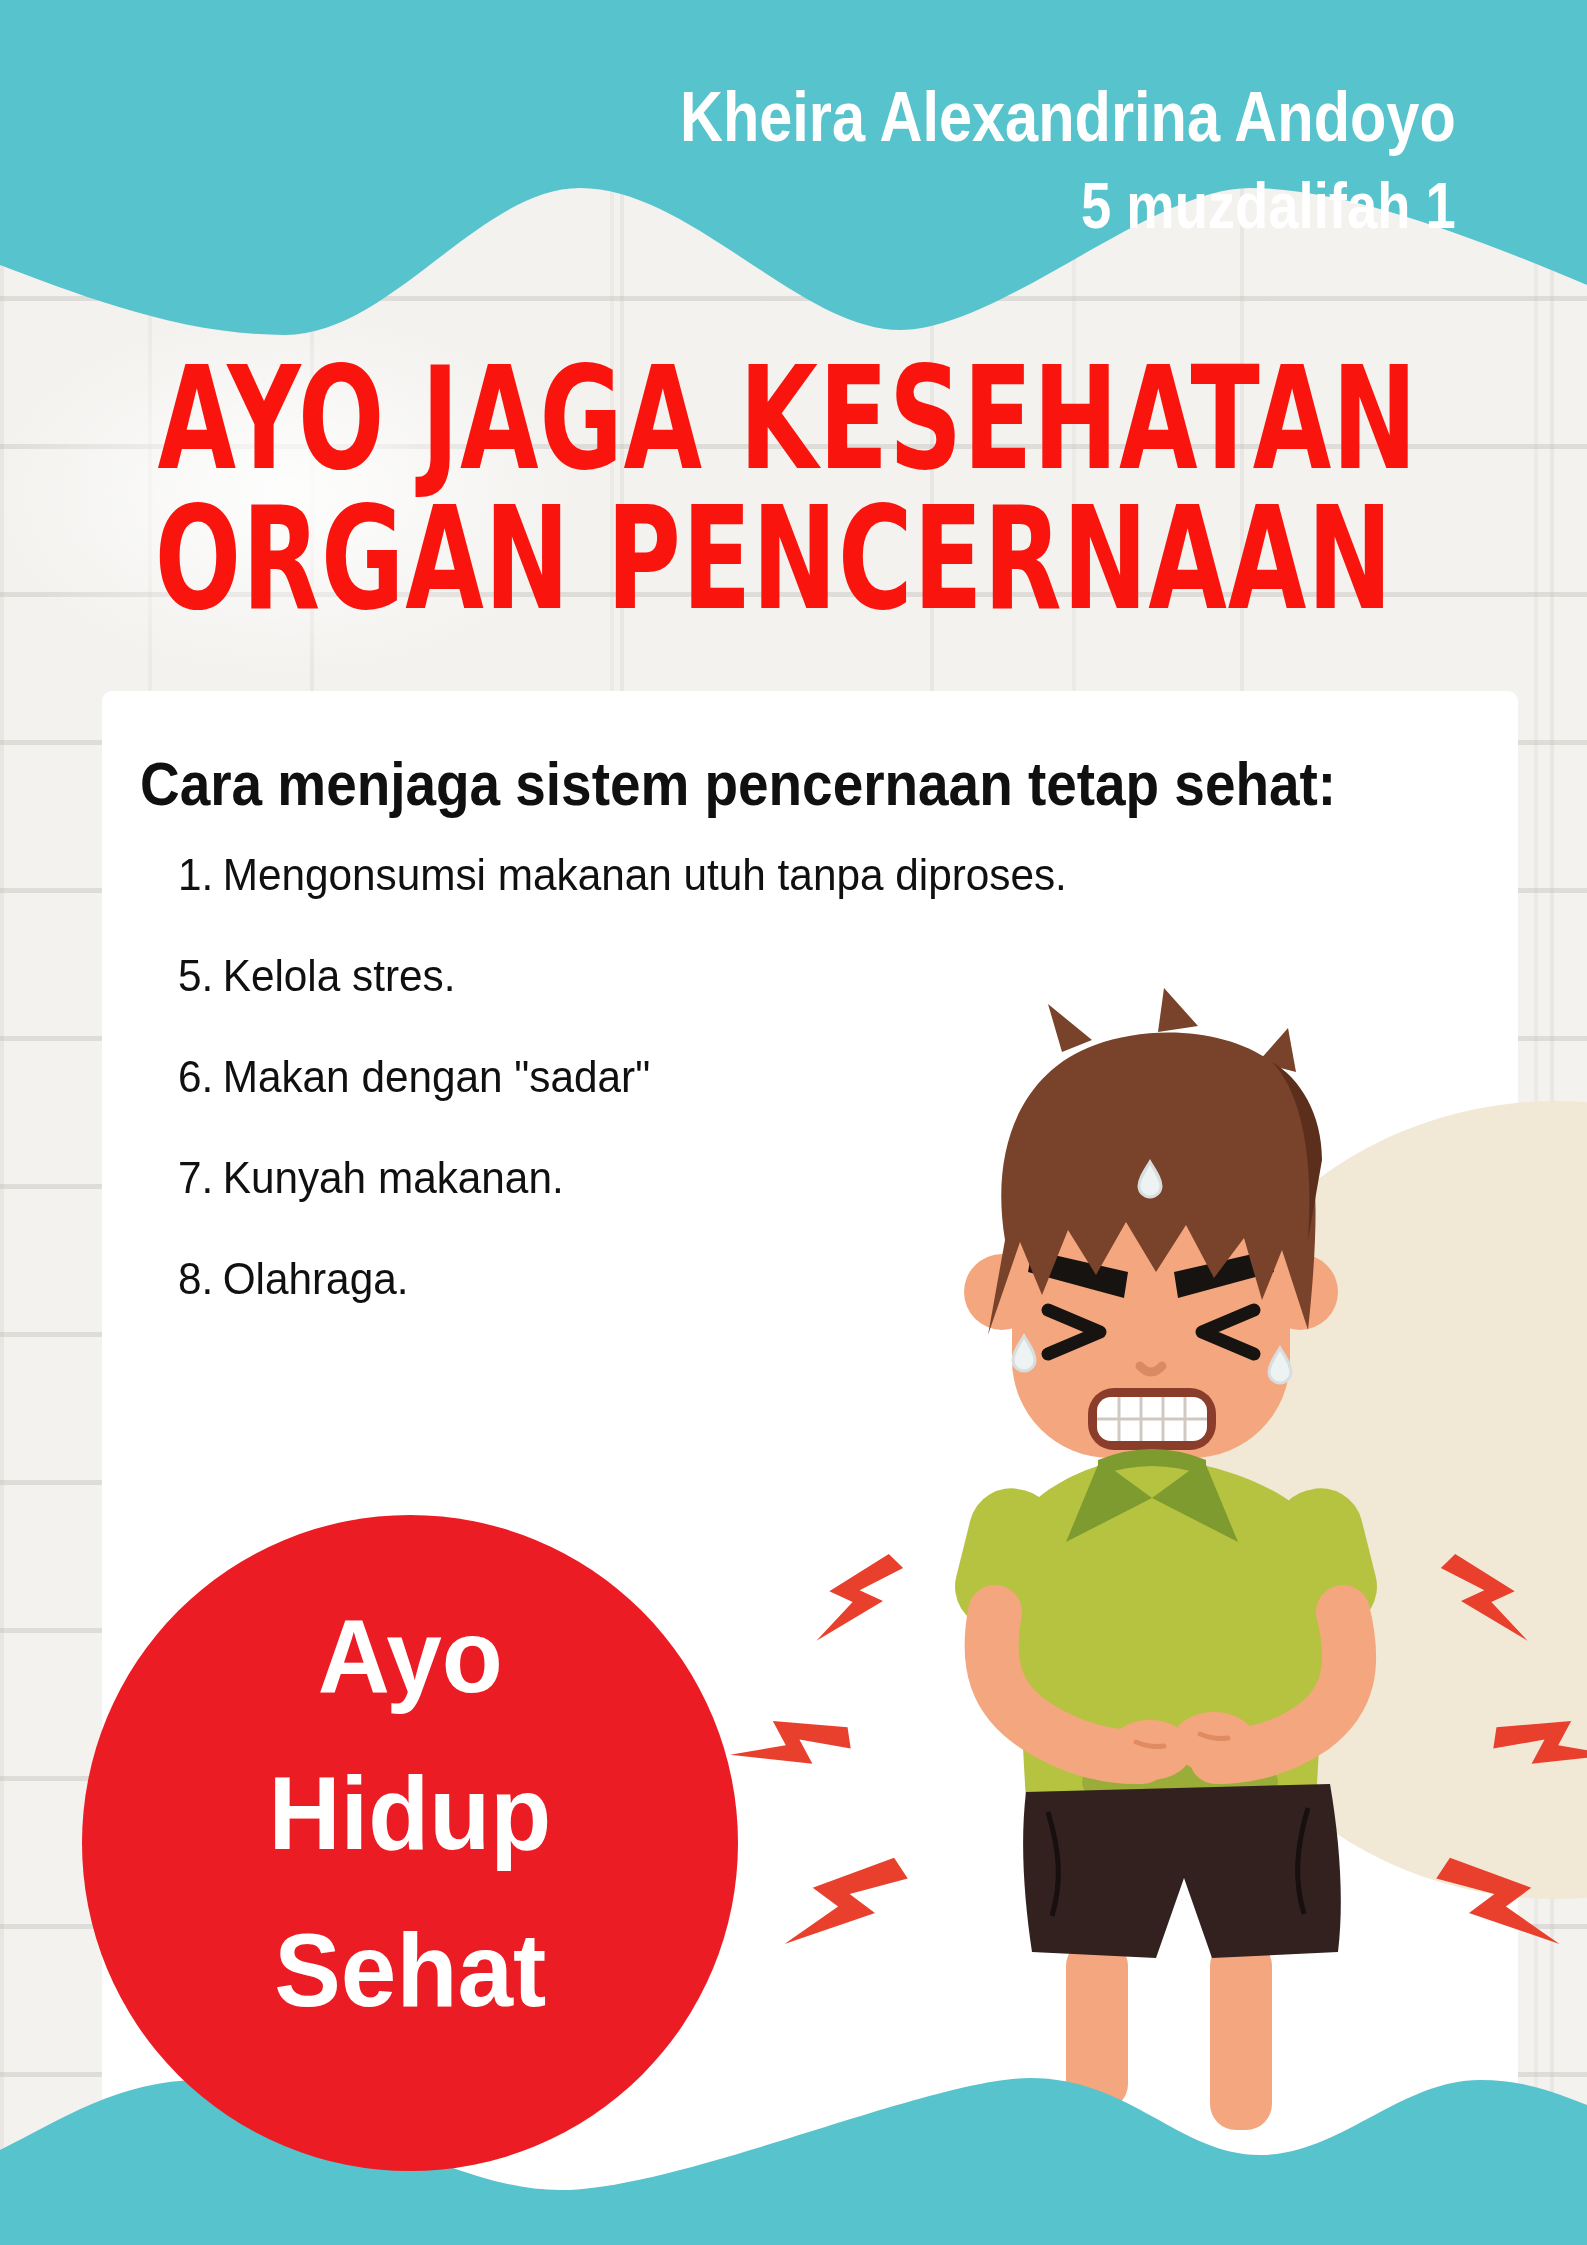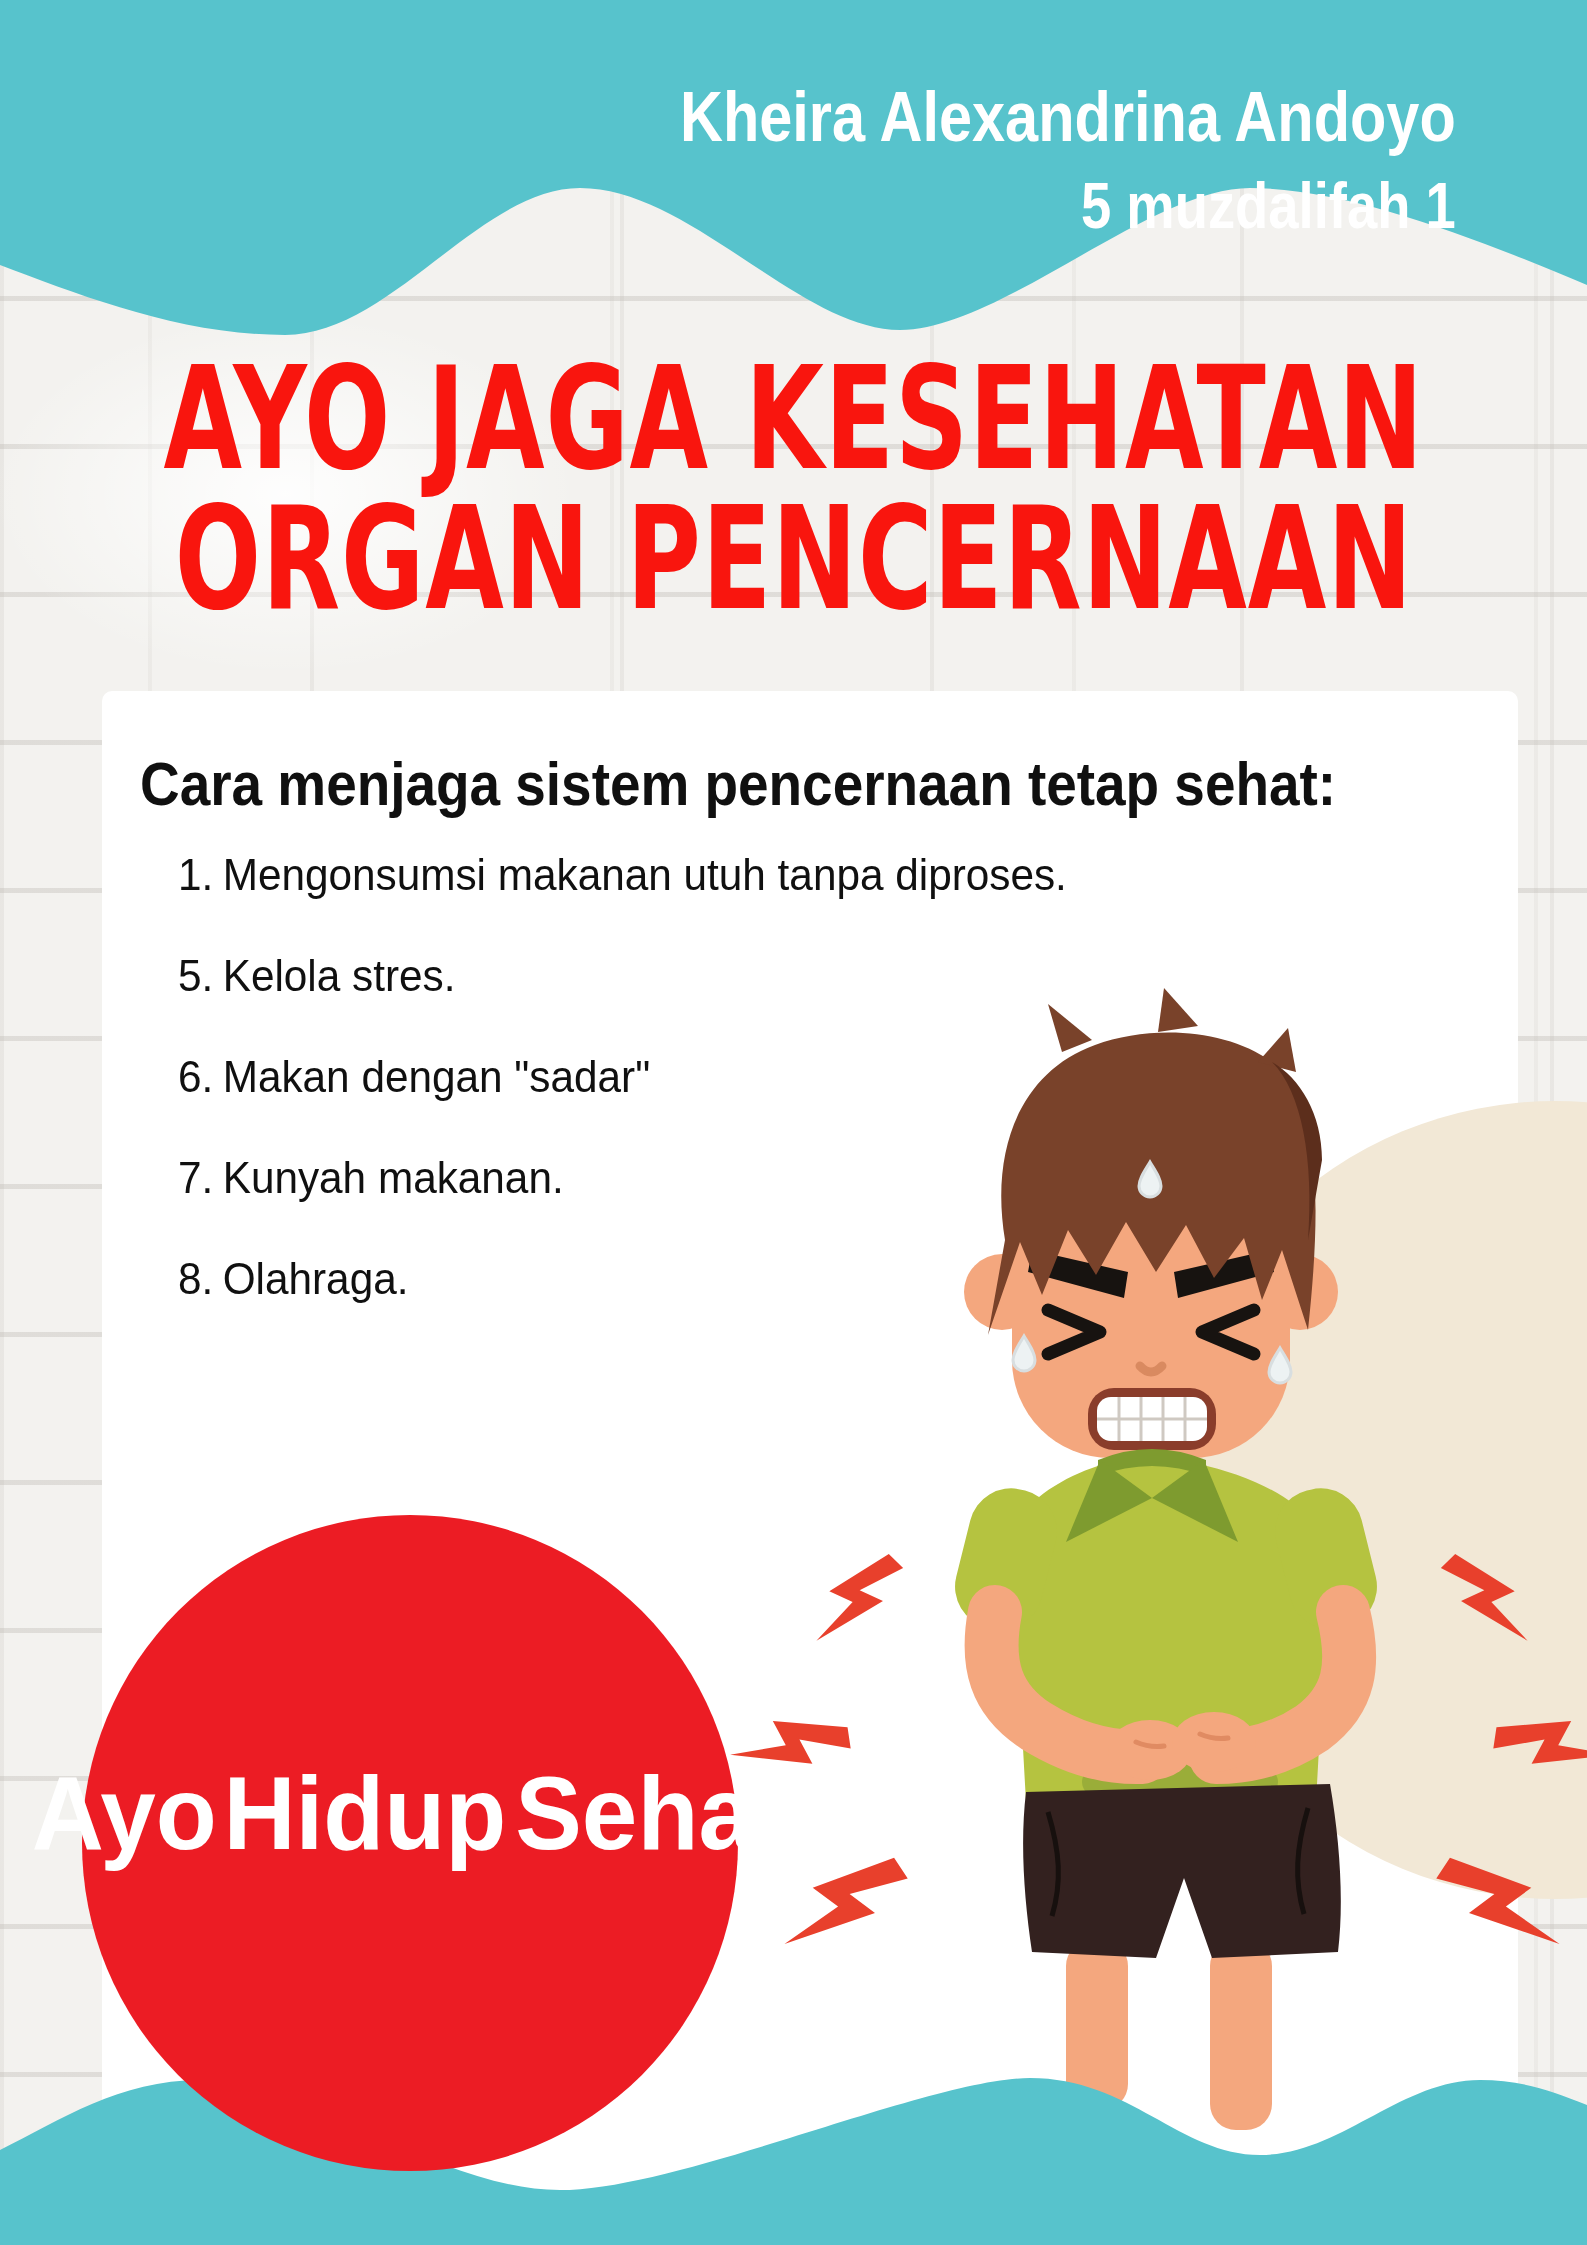--- a/index.html
+++ b/index.html
@@ -21,21 +21,21 @@
   .layer{position:absolute;left:0;top:0;}
   
   .wave-top{width:1587px;height:340px;z-index:4;}
   .wave-bottom{top:2060px;width:1587px;height:185px;z-index:4;}
   .wave-top path,.wave-bottom path{fill:var(--teal,#57C3CC);}
   
   .credit{position:absolute;top:74px;right:131px;text-align:right;color:#fff;z-index:5;}
   .credit .name{font-size:70px;font-weight:bold;line-height:86px;transform:scaleX(.85);transform-origin:right center;white-space:nowrap;}
   .credit .cls{font-size:64px;font-weight:bold;line-height:80px;margin-top:6px;transform:scaleX(.85);transform-origin:right center;white-space:nowrap;}
   
-  .title{position:absolute;left:0;top:352px;width:1587px;text-align:center;z-index:2;color:var(--title-red,#F9150E);}
+  .title{position:absolute;left:0;top:352px;width:1587px;text-align:left;z-index:2;color:var(--title-red,#F9150E);}
   .title .line{height:140px;}
   .title .line span{
     display:inline-block;font-family:"DejaVu Sans","Liberation Sans",sans-serif;
     font-weight:bold;font-size:127px;line-height:120px;letter-spacing:1px;
     transform:scale(.8,1.12);transform-origin:center top;white-space:nowrap;
   }
   
   .card{
     position:absolute;left:102px;top:691px;width:1416px;height:1554px;
     background:var(--card,#ffffff);border-radius:10px 10px 0 0;z-index:1;
@@ -50,21 +50,21 @@
   .beige-circle{
     position:absolute;left:1156px;top:1101px;width:798px;height:798px;border-radius:50%;
     background:var(--beige,#F2E8D6);z-index:2;
   }
   
   .illus{width:1587px;height:2245px;z-index:3;pointer-events:none;}
   
   .badge{
     position:absolute;left:82px;top:1515px;width:656px;height:656px;border-radius:50%;
     background:var(--badge-red,#EC1C24);z-index:5;
-    display:flex;align-items:center;justify-content:center;
+    display:flex;flex-direction:column;align-items:center;justify-content:center;
     padding-bottom:60px;box-sizing:border-box;
   }
   .badge .bline{color:#fff;font-weight:bold;font-size:103px;line-height:157px;transform:scaleX(.97);white-space:nowrap;}
 </style>
 </head>
 <body>
 
 <div class="poster">
 
   <div class="card">

